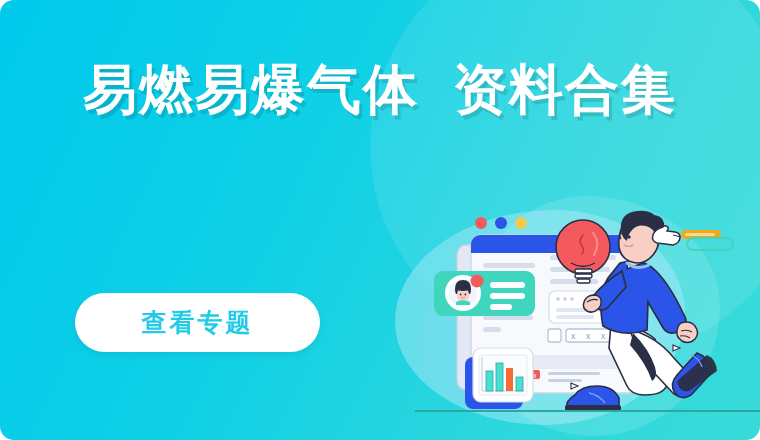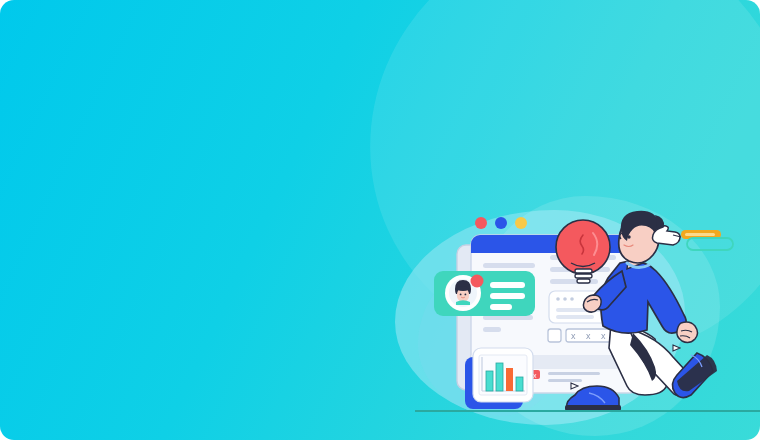--- a/index.html
+++ b/index.html
@@ -121,22 +121,24 @@
 </head>
 <body>
 
 <div class="banner">
 
   <div class="blob blob-pale-right"></div>
   <div class="blob blob-cyan-mid"></div>
   <div class="blob blob-light-left"></div>
   <div class="blob blob-white-soft"></div>
 
-
-
+  <div class="headline">易燃易爆气体  资料合集</div>
+
+
+  <button class="cta">查看专题</button>
 
   <div class="illustration">
     <svg width="345" height="235" viewBox="0 0 345 235" xmlns="http://www.w3.org/2000/svg">
 
       <g>
         <circle cx="66" cy="18" r="6" fill="#f4595e"></circle>
         <circle cx="86" cy="18" r="6" fill="#2b55e8"></circle>
         <circle cx="106" cy="18" r="6" fill="#f7c948"></circle>
       </g>
 

